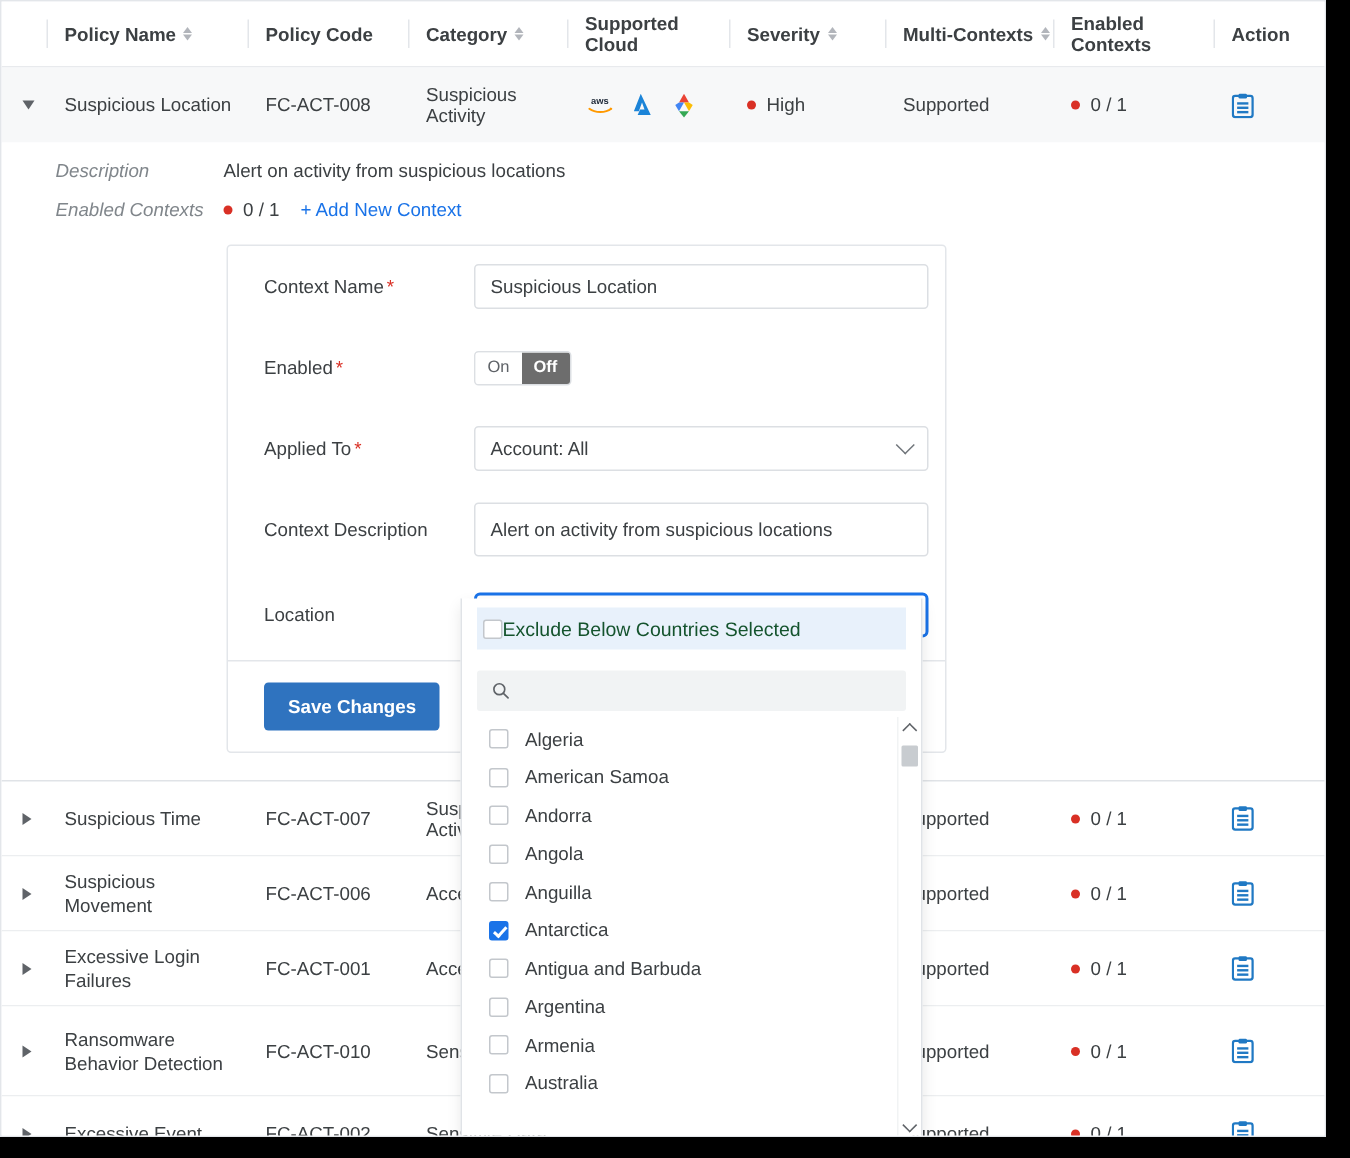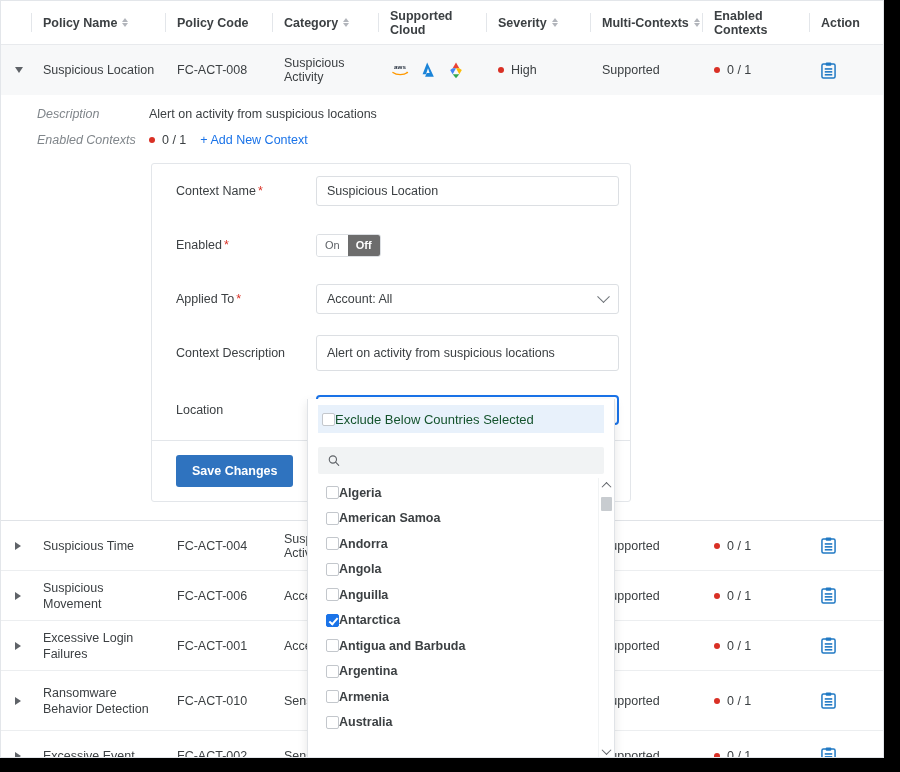--- a/index.html
+++ b/index.html
@@ -321,27 +321,26 @@
   }
   .dd-list {
     margin-top: 6px;
     height: 284px;
     overflow: hidden;
     position: relative;
   }
   .dd-item {
     display: flex;
     align-items: center;
-    gap: 0;
+    gap: 11px;
     height: 25.5px;
     padding: 0 18px;
     font-size: 12.5px;
     color: #3c4043;
     cursor: pointer;
-    font-weight: bold;
   }
   .cbx {
     width: 13px; height: 13px;
     border: 1px solid #c3c7cc;
     border-radius: 2px;
     background: #fff;
     box-sizing: border-box;
     flex: 0 0 13px;
     position: relative;
   }
@@ -566,21 +565,21 @@
     </div>
 
     <div>
       <div class="trow">
         <div class="td c-caret">
             <span class="caret"></span>
           </div>
         <div class="td c-name">
             <span class="cell-name">Suspicious Time</span>
           </div>
-        <div class="td c-code">FC-ACT-004</div>
+        <div class="td c-code">FC-ACT-007</div>
         <div class="td c-cat">Suspicious Activity</div>
         <div class="td c-cloud"></div>
         <div class="td c-sev"></div>
         <div class="td c-multi">Supported</div>
         <div class="td c-enab">
             <span class="ctx-wrap">
               <span class="dot"></span>
               <span>0 / 1</span>
             </span>
           </div>

